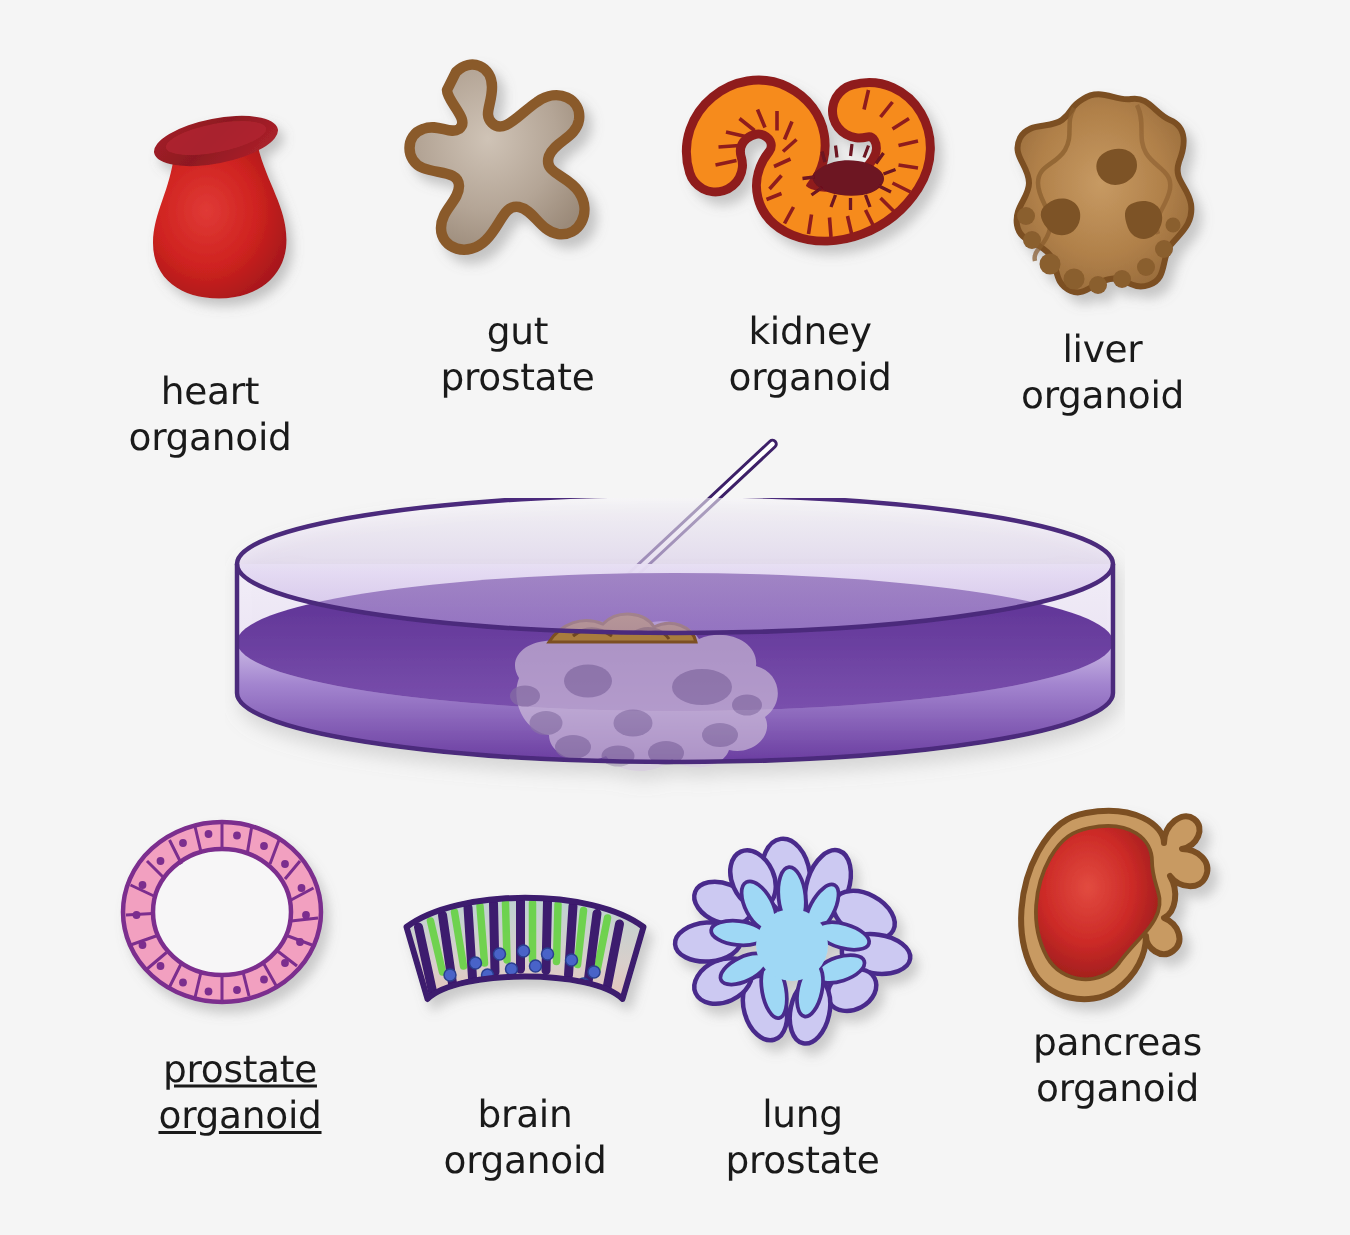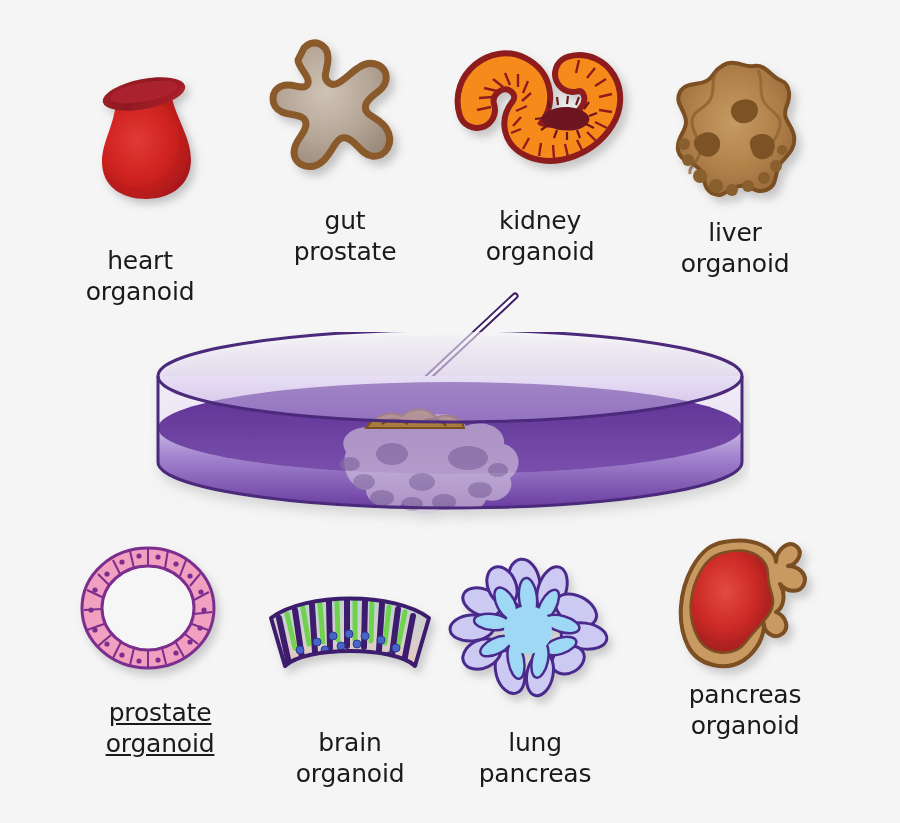--- a/index.html
+++ b/index.html
@@ -410,21 +410,21 @@
           <ellipse cx="44" cy="84" rx="17" ry="8" transform="rotate(-26 44 84)"></ellipse>
           <ellipse cx="40" cy="60" rx="18" ry="8" transform="rotate(6 40 60)"></ellipse>
           <ellipse cx="54" cy="42" rx="9" ry="18" transform="rotate(-28 54 42)"></ellipse>
         </g>
 
         <circle cx="76" cy="68" r="24" fill="#9fd8f5"></circle>
       </g>
     </svg>
   </div>
   <div class="label" style="left:450px; top:728px; width:170px;">lung
-pancreas</div>
+prostate</div>
 
   <div class="node organoid" style="left:672px; top:532px;">
     <svg width="145" height="150" viewBox="0 0 145 150">
       <defs>
         <radialGradient id="pancGrad" cx="42%" cy="40%" r="66%">
           <stop offset="0%" stop-color="#e24b40"></stop>
           <stop offset="55%" stop-color="#cc2a27"></stop>
           <stop offset="100%" stop-color="#981c1b"></stop>
         </radialGradient>
         <filter id="softShadow8" x="-30%" y="-30%" width="170%" height="170%">

